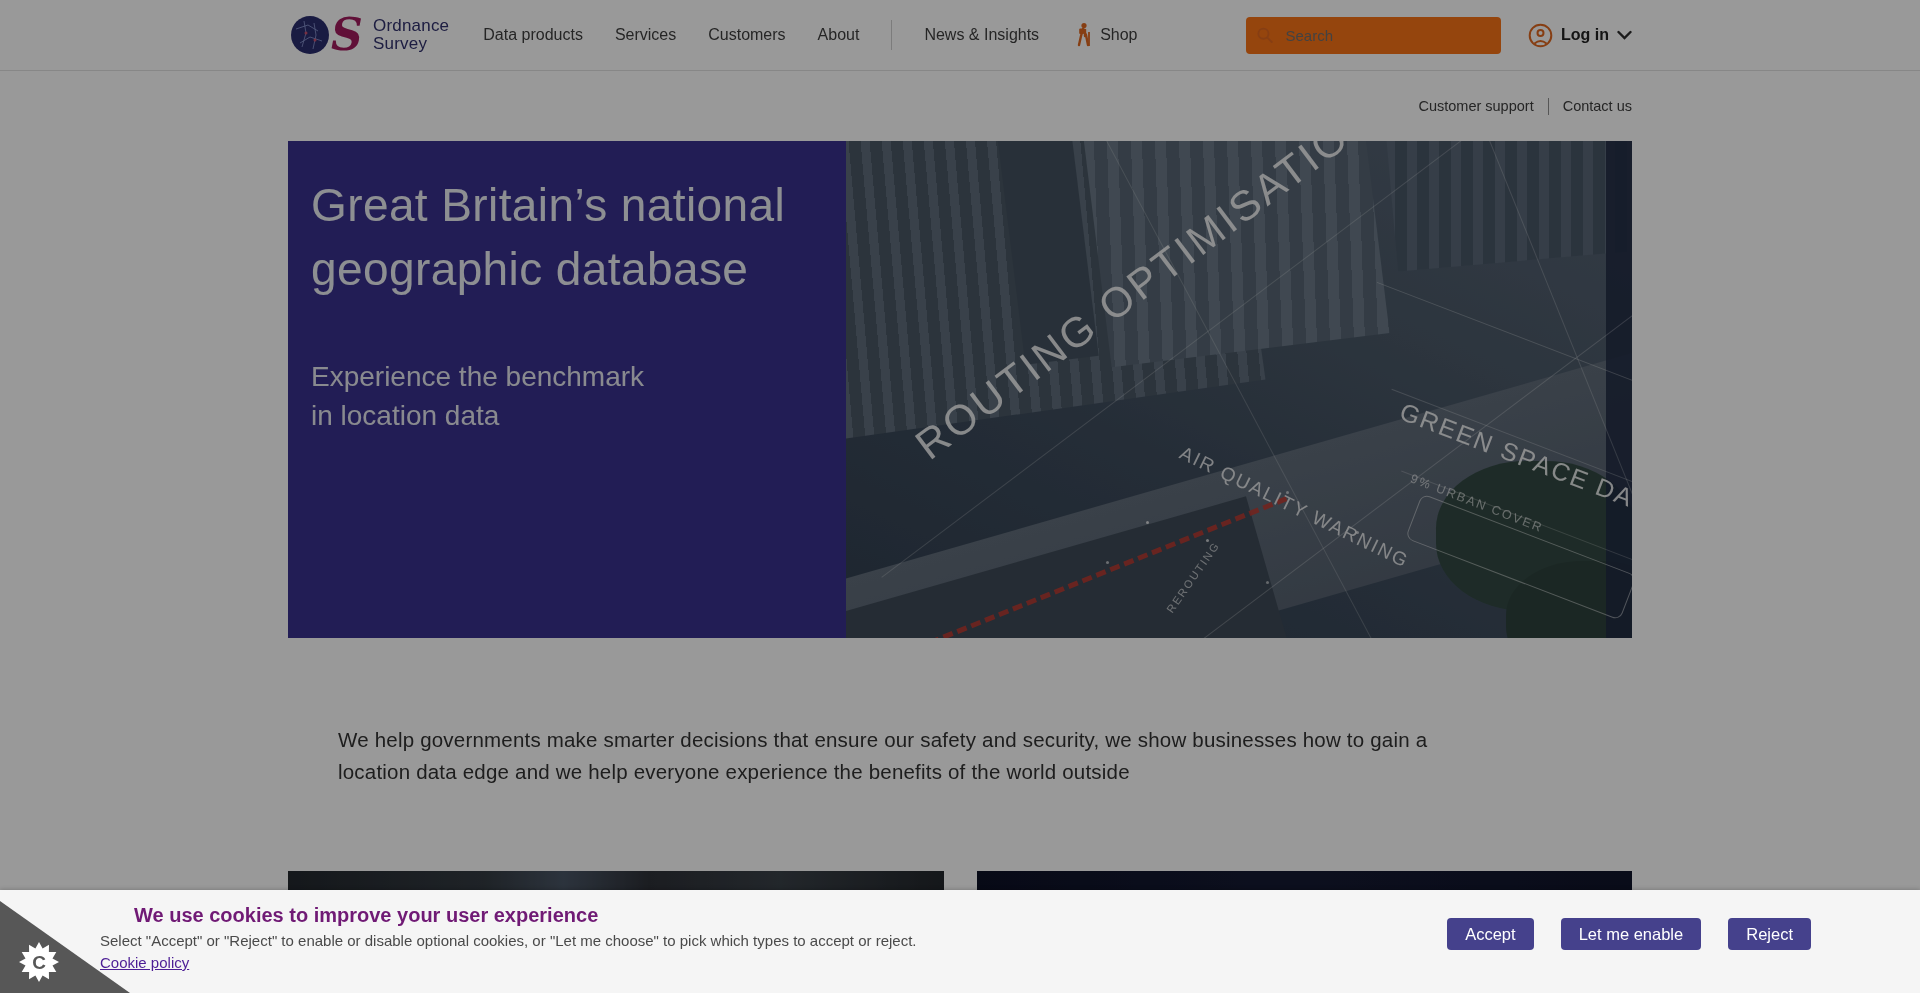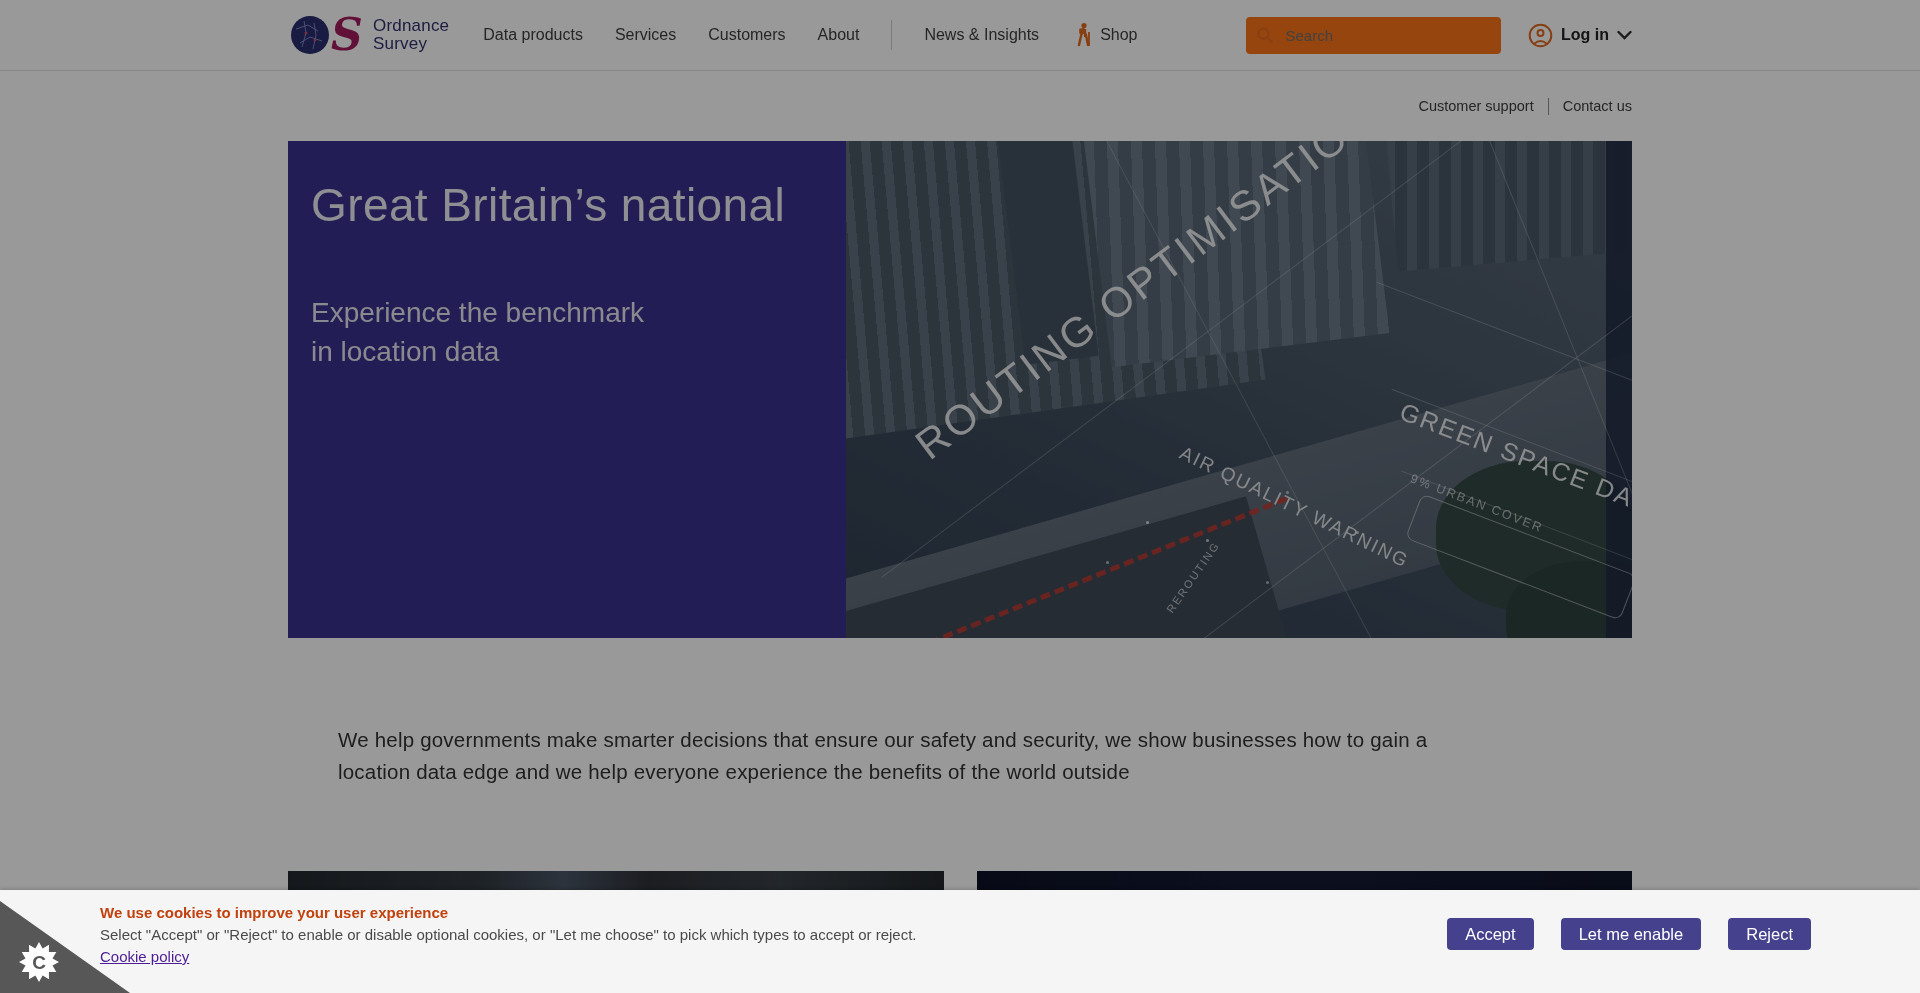--- a/index.html
+++ b/index.html
@@ -88,21 +88,21 @@
   
   .dim { position:fixed; inset:0; background:rgba(0,0,0,0.40); z-index:40; pointer-events:none; }
 
   
   .cookie { position:fixed; left:0; right:0; bottom:0; height:103px; background:#f5f5f5;
             z-index:50; box-shadow:0 -1px 4px rgba(0,0,0,.18); }
   .cookie-tri { position:absolute; left:0; bottom:0; width:0; height:0;
                 border-bottom:92px solid #575757; border-right:130px solid transparent; }
   .cookie-gear { position:absolute; left:16px; bottom:8px; cursor:pointer; }
   .cookie-copy { position:absolute; left:100px; top:14px; }
-  .cookie-h { font-size:15px; font-weight:bold; color:#c2410c; margin-bottom:5px; }
+  .cookie-h { font-size:20px; font-weight:bold; color:#701a75; margin-bottom:5px;margin-left:34px; }
   .cookie-b { font-size:15px; color:#4a4a4a; margin-bottom:5px; }
   .cookie-link { font-size:15px; color:#4c1d95; text-decoration:underline; cursor:pointer; }
   .cookie-btns { position:absolute; right:109px; top:28px; display:flex; gap:27px; }
   .cookie-btn { height:32px; padding:0 18px; background:#45418c; color:#fff; font-size:16.5px;
                 border:none; border-radius:4px; cursor:pointer; font-family:"Liberation Sans",sans-serif; }
 </style>
 </head>
 <body>
 
 <header class="topnav">
@@ -163,20 +163,21 @@
 <div class="utility">
   <a href="#">Customer support</a>
   <span class="util-divider"></span>
   <a href="#">Contact us</a>
 </div>
 
 <section class="hero">
   <div class="hero-text">
     <h1 class="hero-h1">
       <span style="display:block">Great Britain’s national</span>
+      <span style="display:block">geographic database</span>
     </h1>
     <div class="hero-sub">
       <span style="display:block">Experience the benchmark</span>
       <span style="display:block">in location data</span>
     </div>
   </div>
 
   <div class="hero-media">
 
     <div class="blk facade1"></div>

